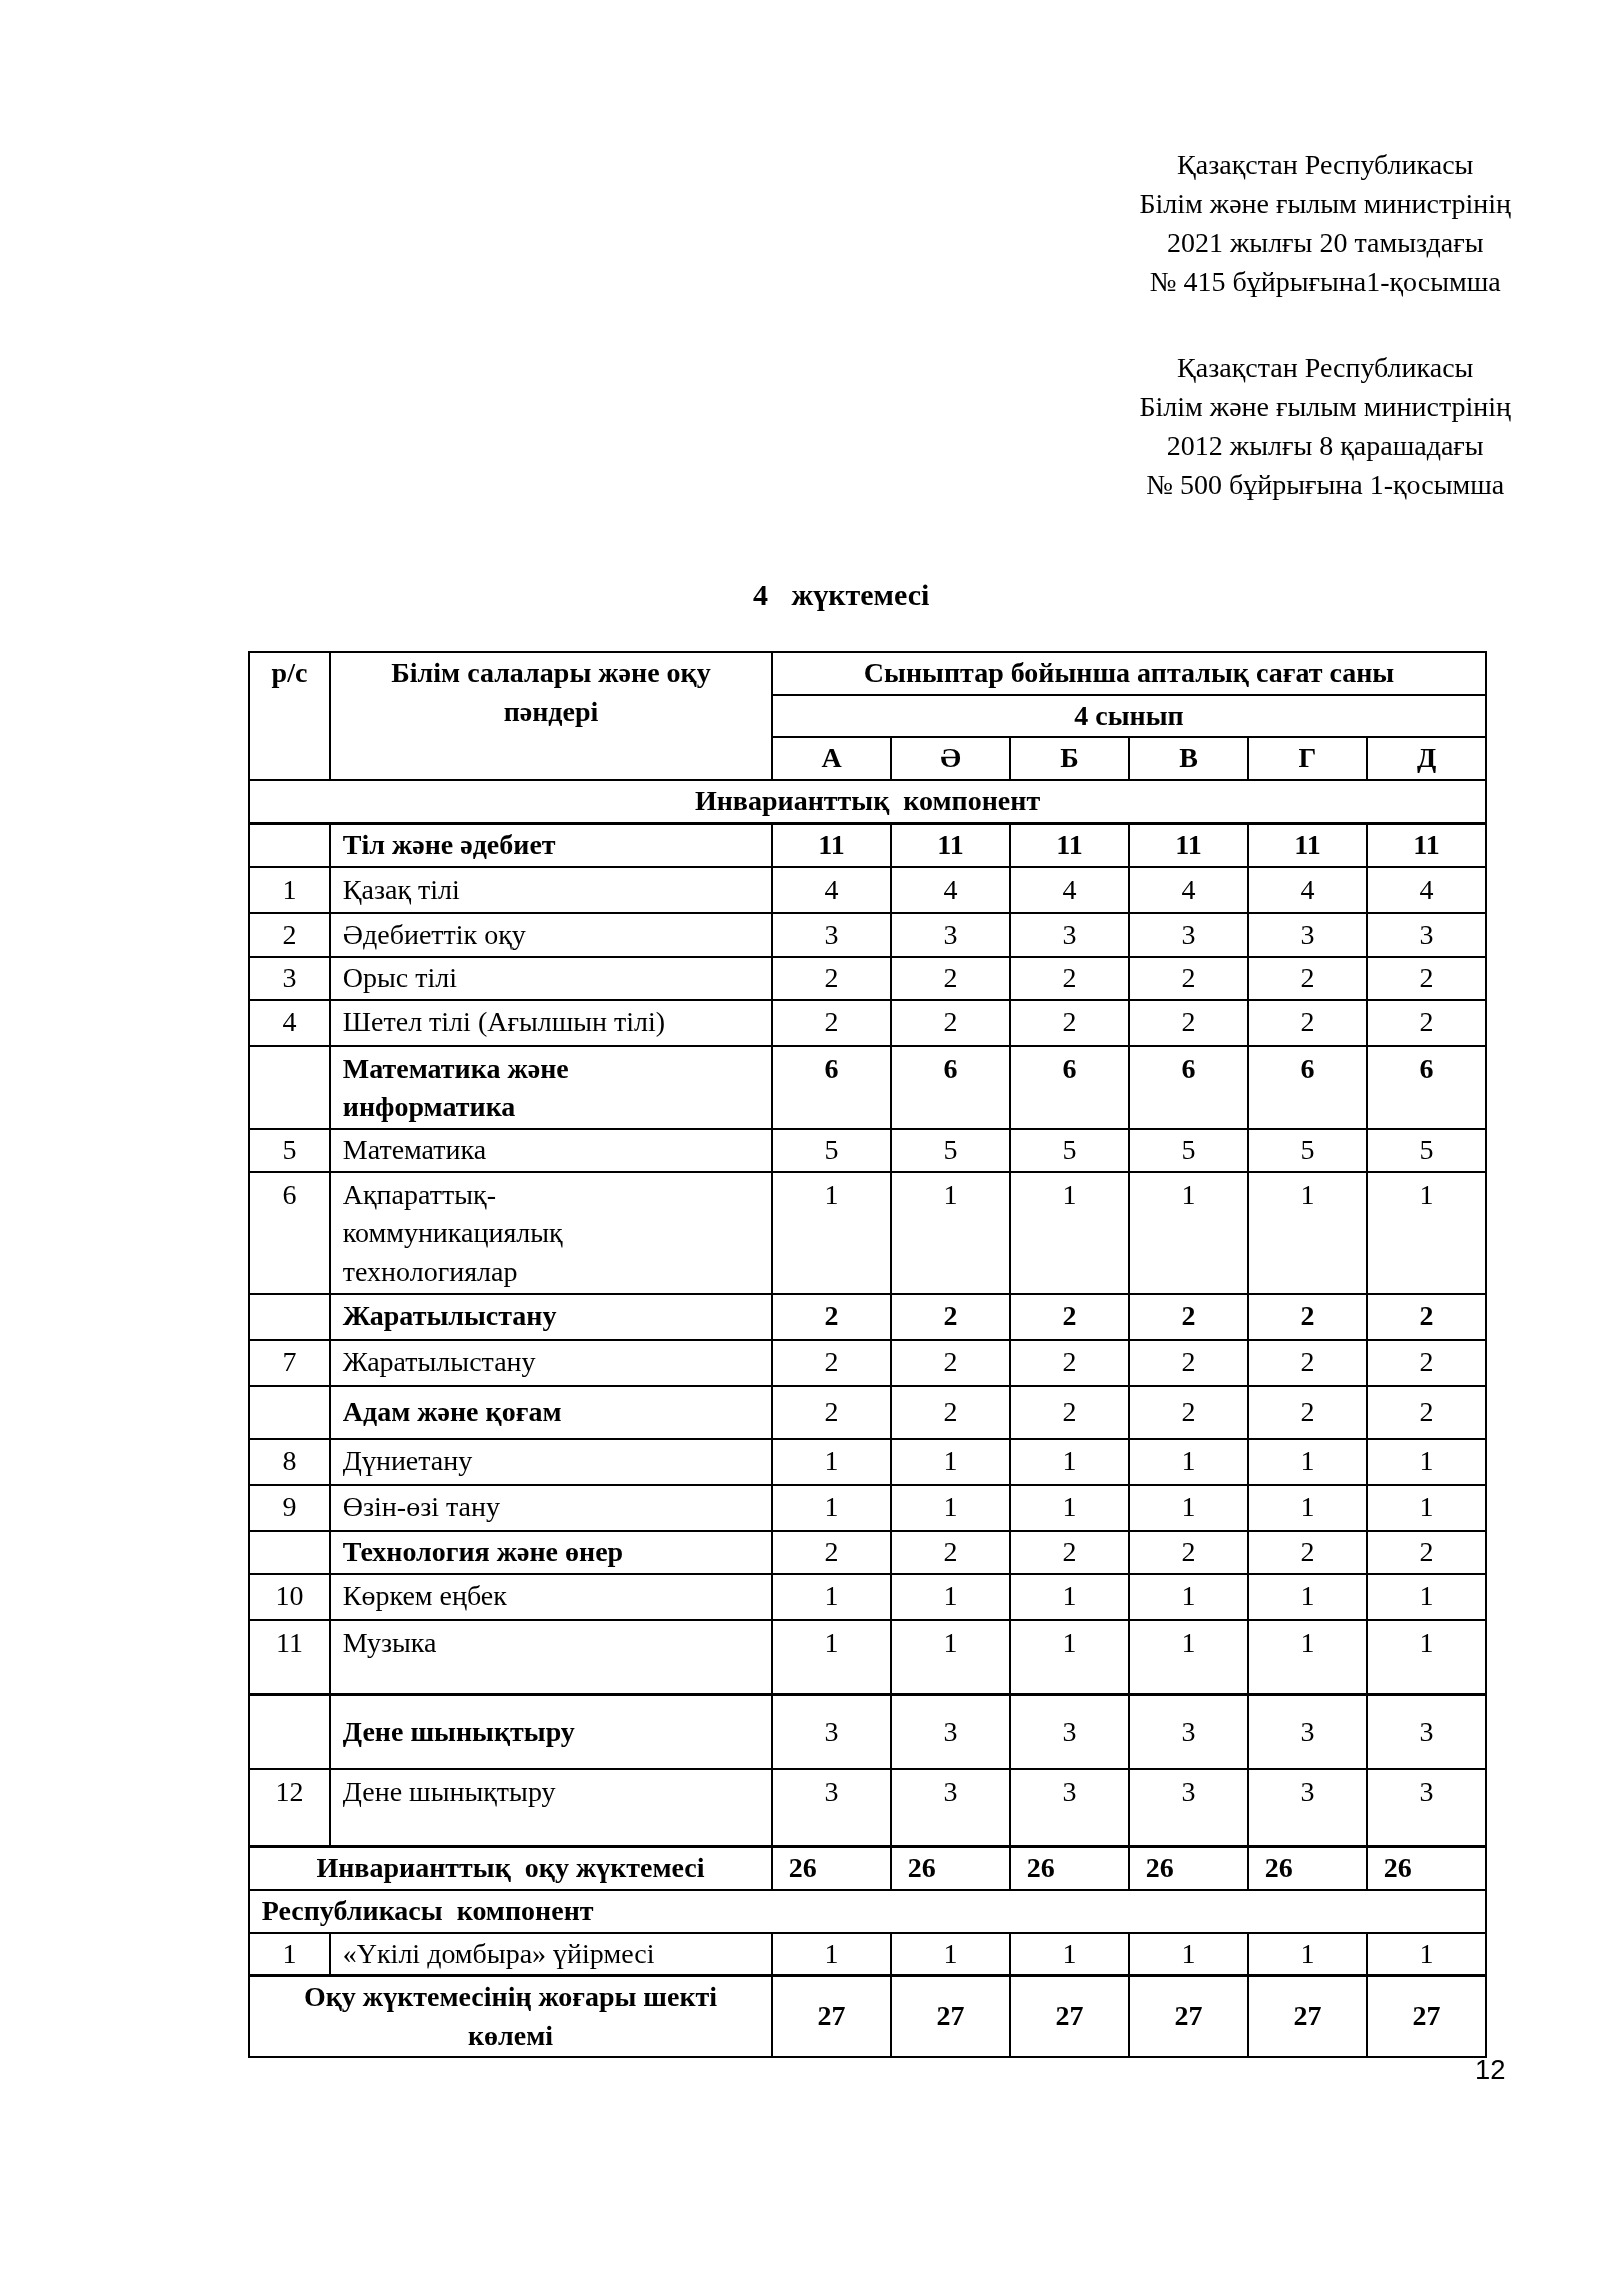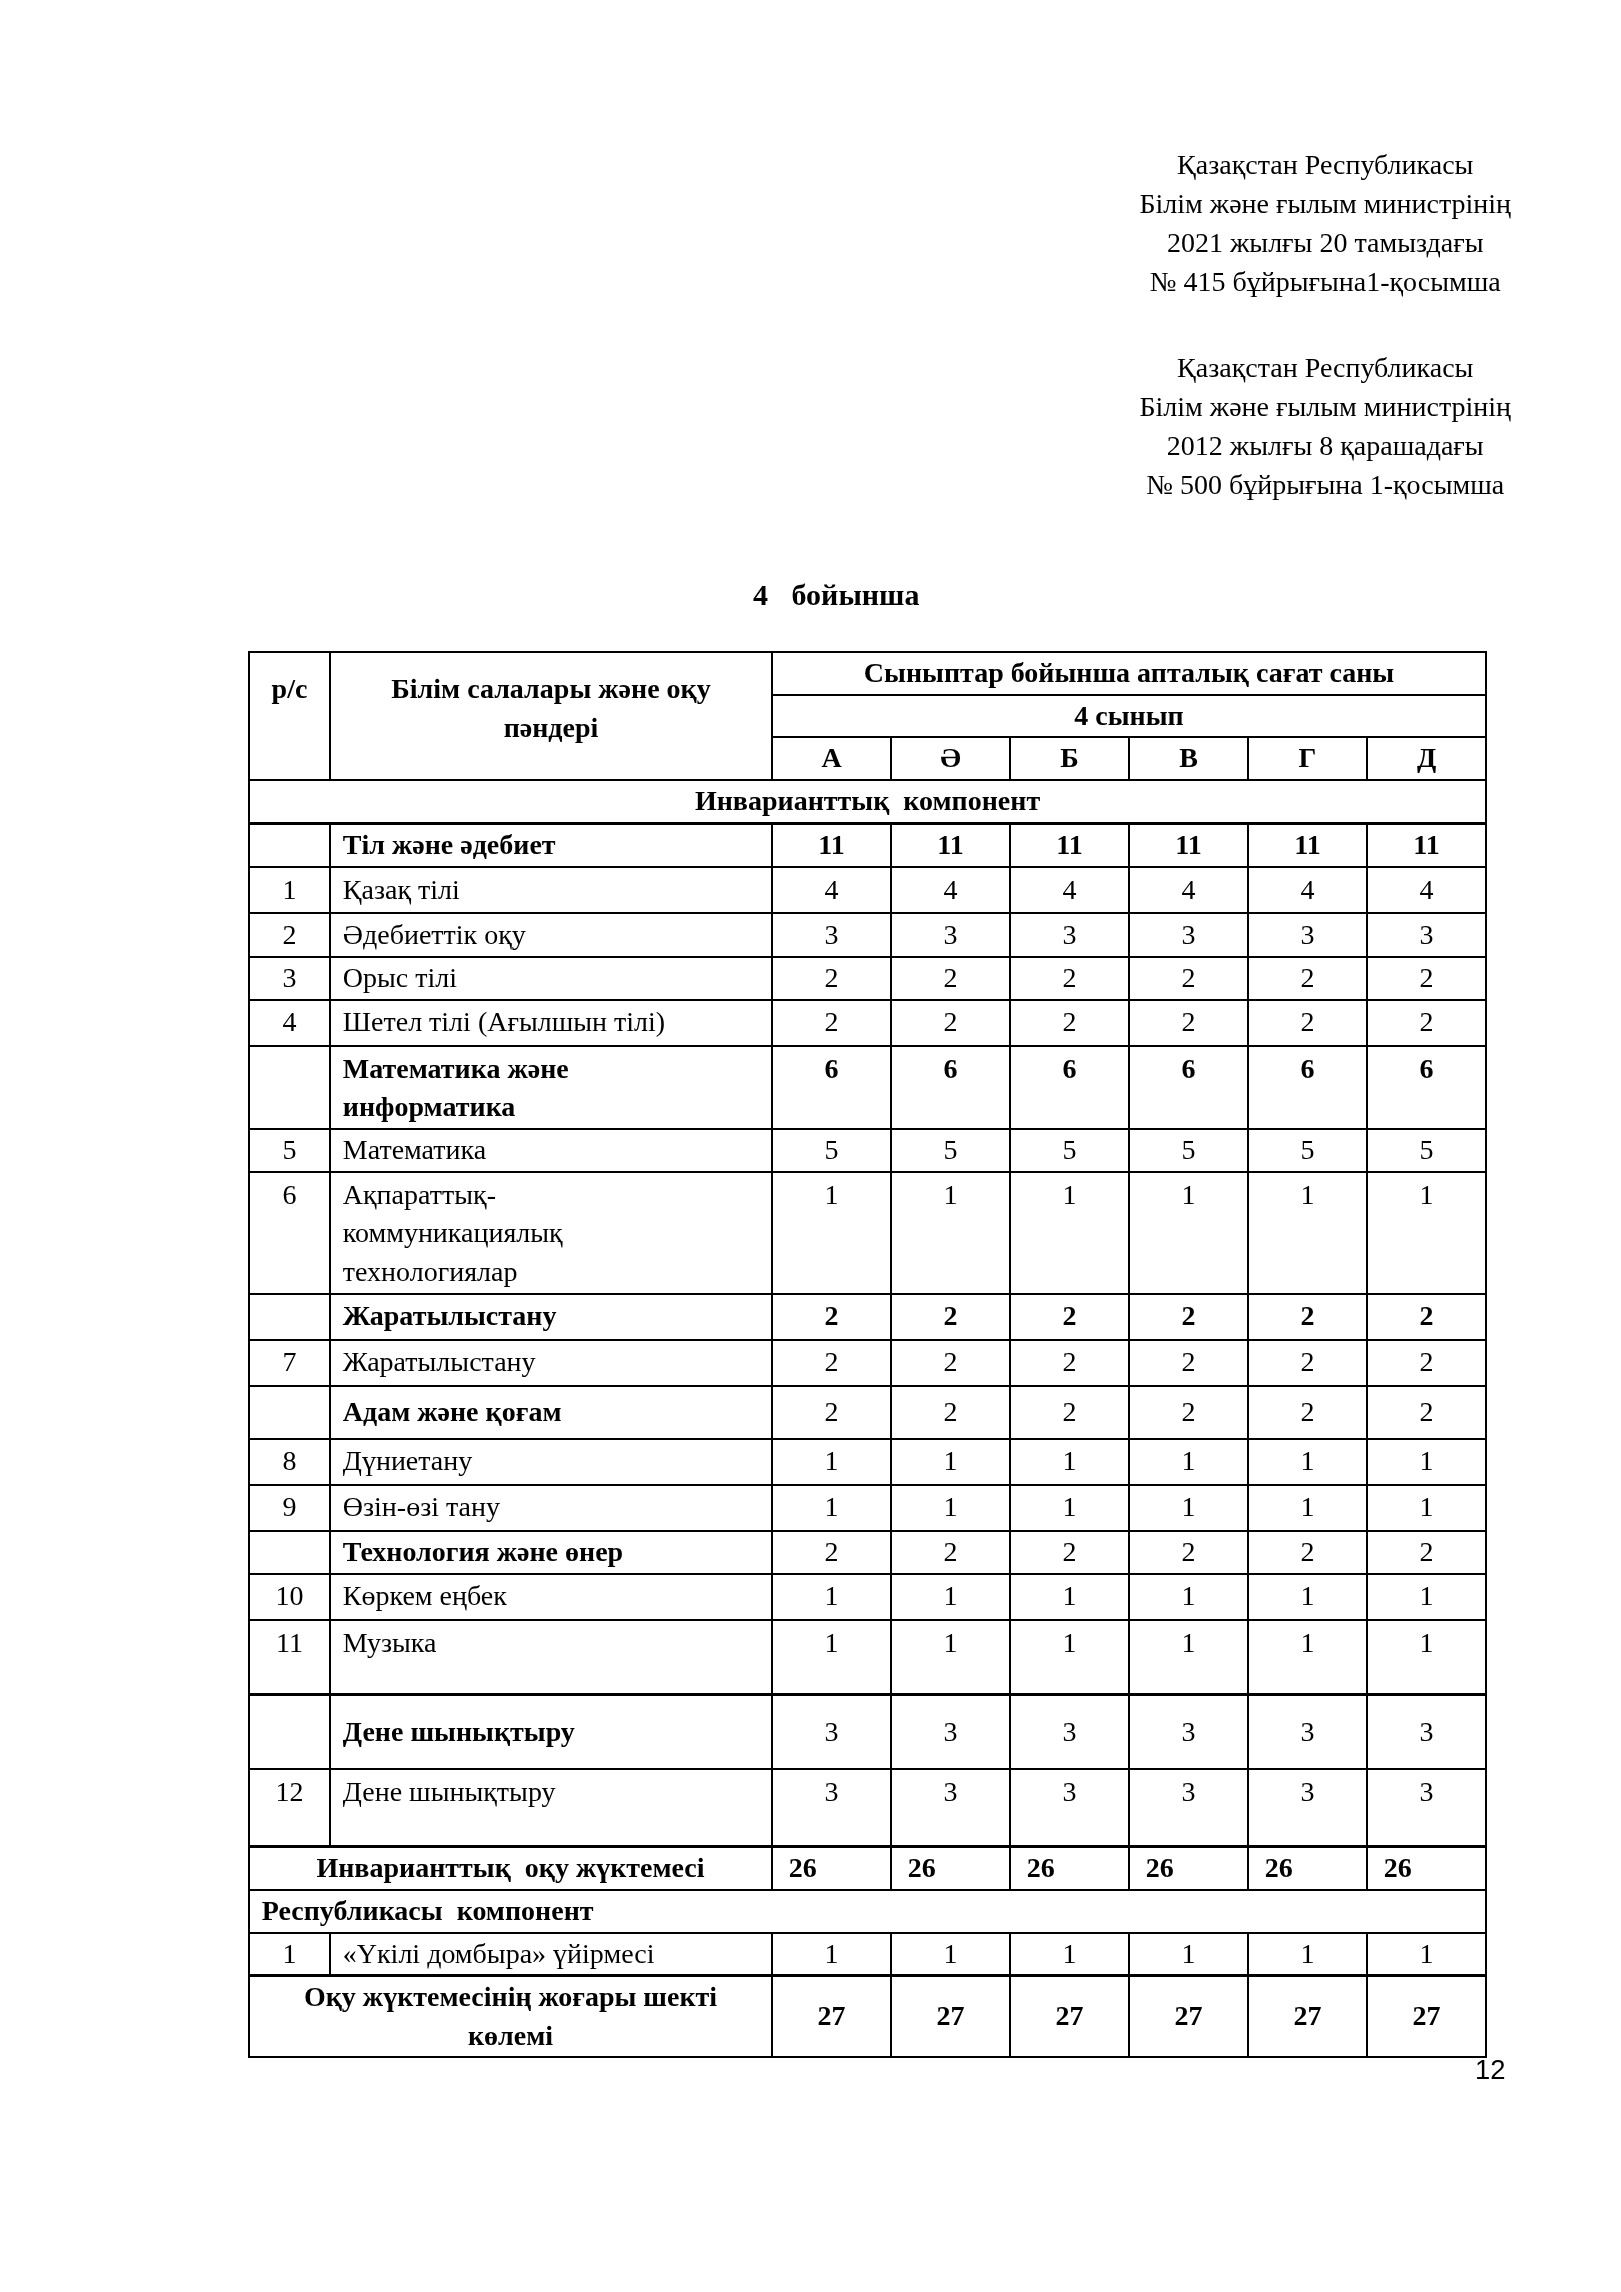--- a/index.html
+++ b/index.html
@@ -24,21 +24,21 @@
     width:1237px;border-collapse:collapse;table-layout:fixed;
     font-size:28px;
   }
   td,th{
     border:2px solid #000;
     padding:1px 3.9px;
     overflow:hidden;
     line-height:1.38;
   }
   thead th{font-weight:bold;text-align:center;vertical-align:middle;}
-  thead th.vt{vertical-align:top;padding-top:17px;border-radius:18px;}
+  thead th.vt{vertical-align:top;padding-top:1px;border-radius:18px;}
   tr.thick-top td{border-top:3.9px solid #000;}
   td.num-cell{text-align:center;vertical-align:middle;}
   td.subject-cell{text-align:left;padding-left:11.8px;vertical-align:middle;}
   td.value-cell{text-align:center;vertical-align:middle;}
   td.left-val{text-align:left;padding-left:15.7px;}
   td.section-cell{text-align:center;}
   td.section-left-cell{text-align:left;padding-left:11.8px;}
   td.total-label-cell{text-align:center;vertical-align:middle;}
   tr.vtop td{vertical-align:top;padding-top:2.9px;}
   .bold{font-weight:bold;}
@@ -61,21 +61,21 @@
   </div>
   <div class="decree-block">
     <div>Қазақстан Республикасы</div>
     <div>Білім және ғылым министрінің</div>
     <div>2012 жылғы 8 қарашадағы</div>
     <div>№ 500 бұйрығына 1-қосымша</div>
   </div>
 </div>
 
 <div class="doc-title">
-  <span>4</span><span class="title-text">бойынша</span>
+  <span>4</span><span class="title-text">жүктемесі</span>
 </div>
 
 <table class="curriculum">
   <colgroup>
     <col style="width:81px">
     <col style="width:442px">
     <col style="width:119px">
       <col style="width:119px">
       <col style="width:119px">
     <col style="width:119px">

